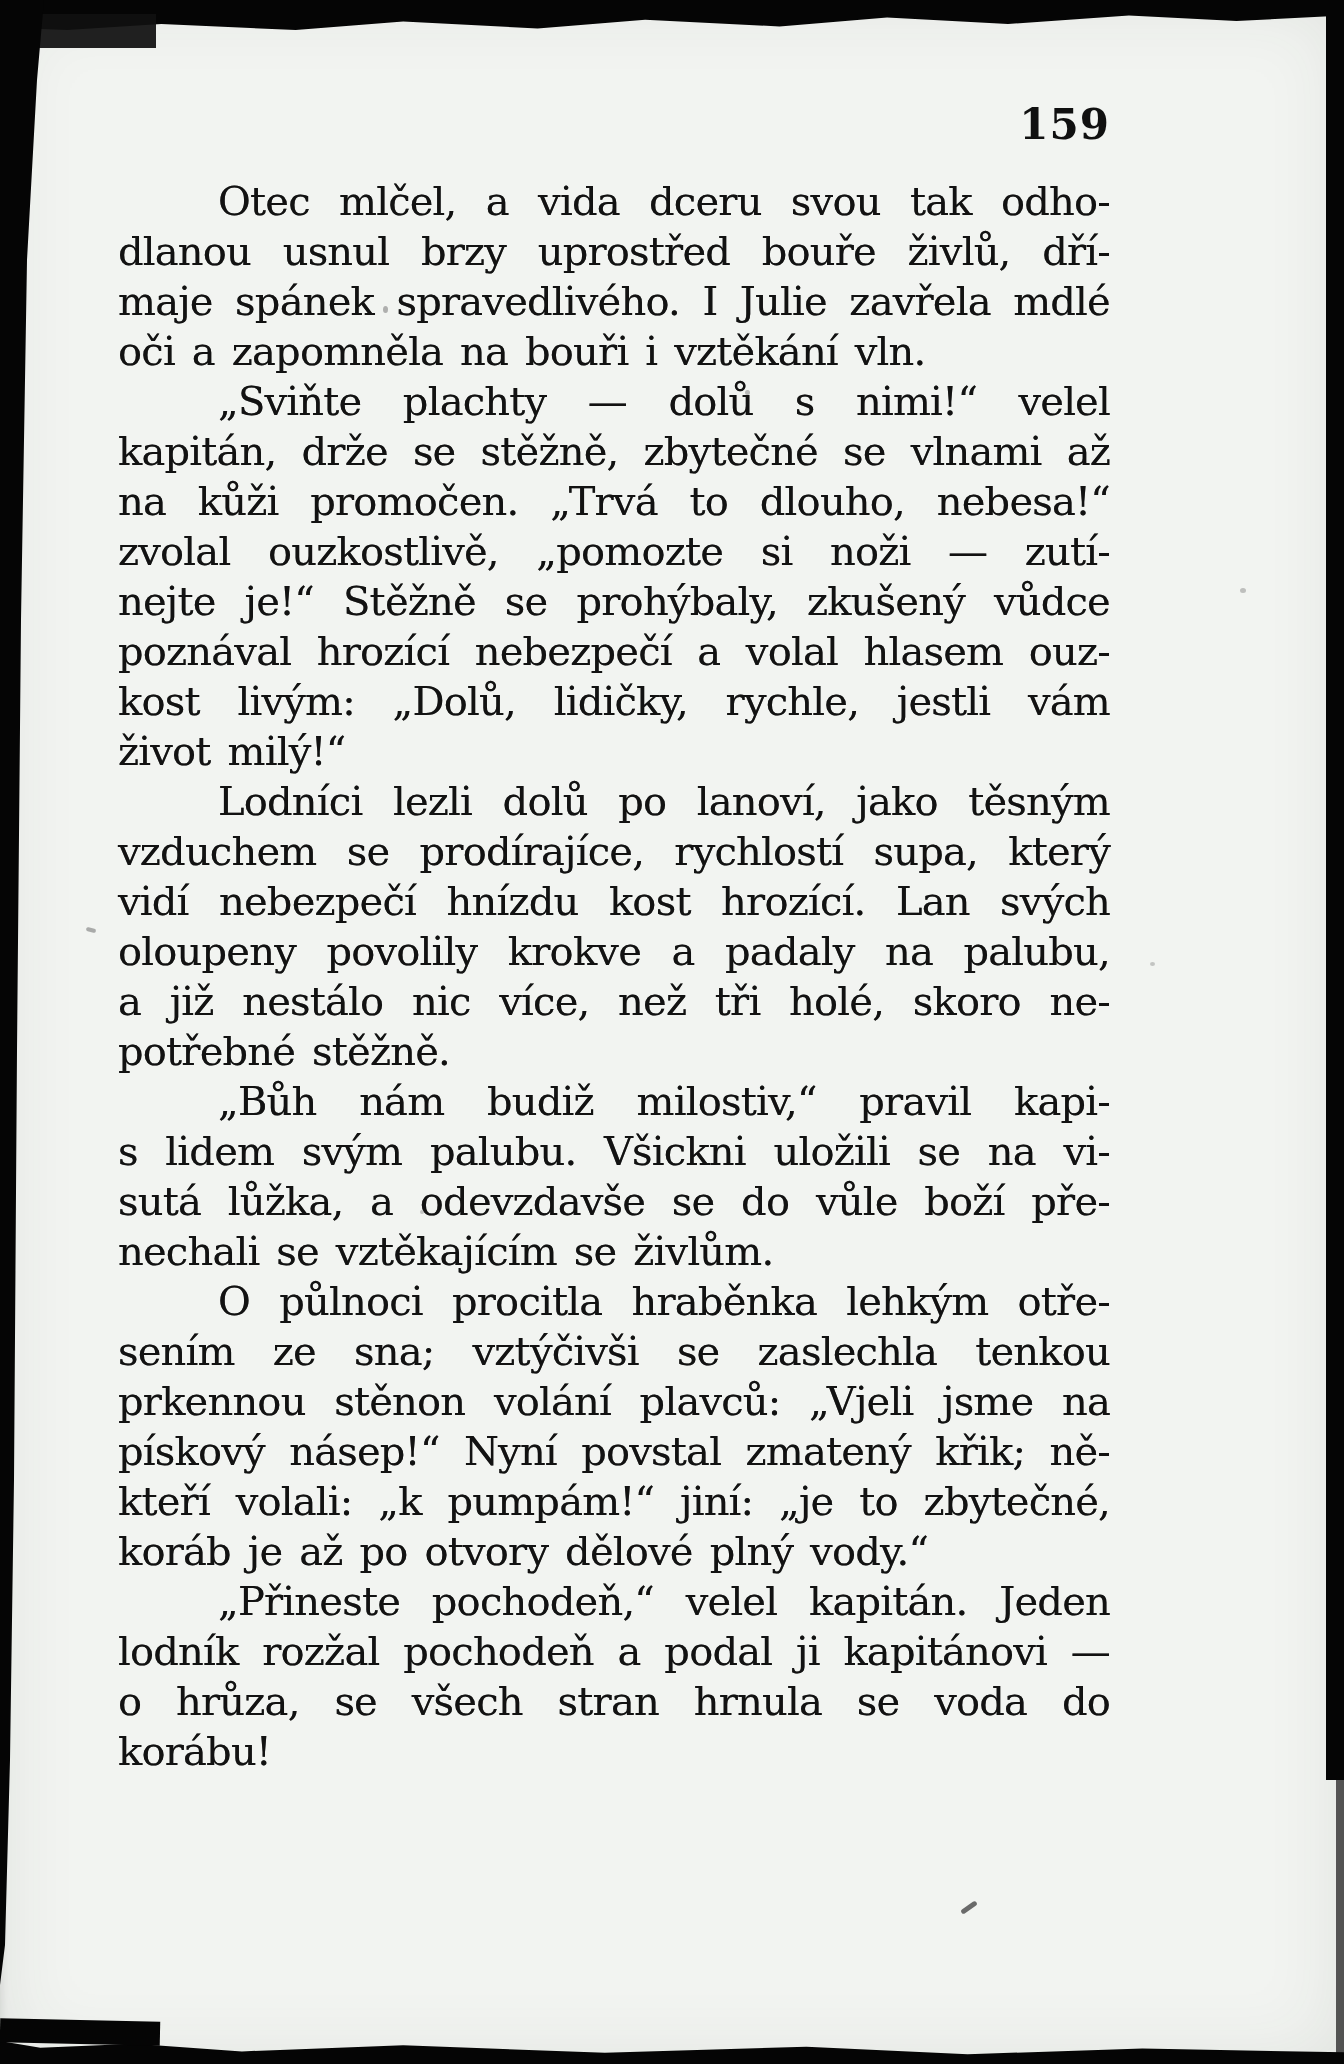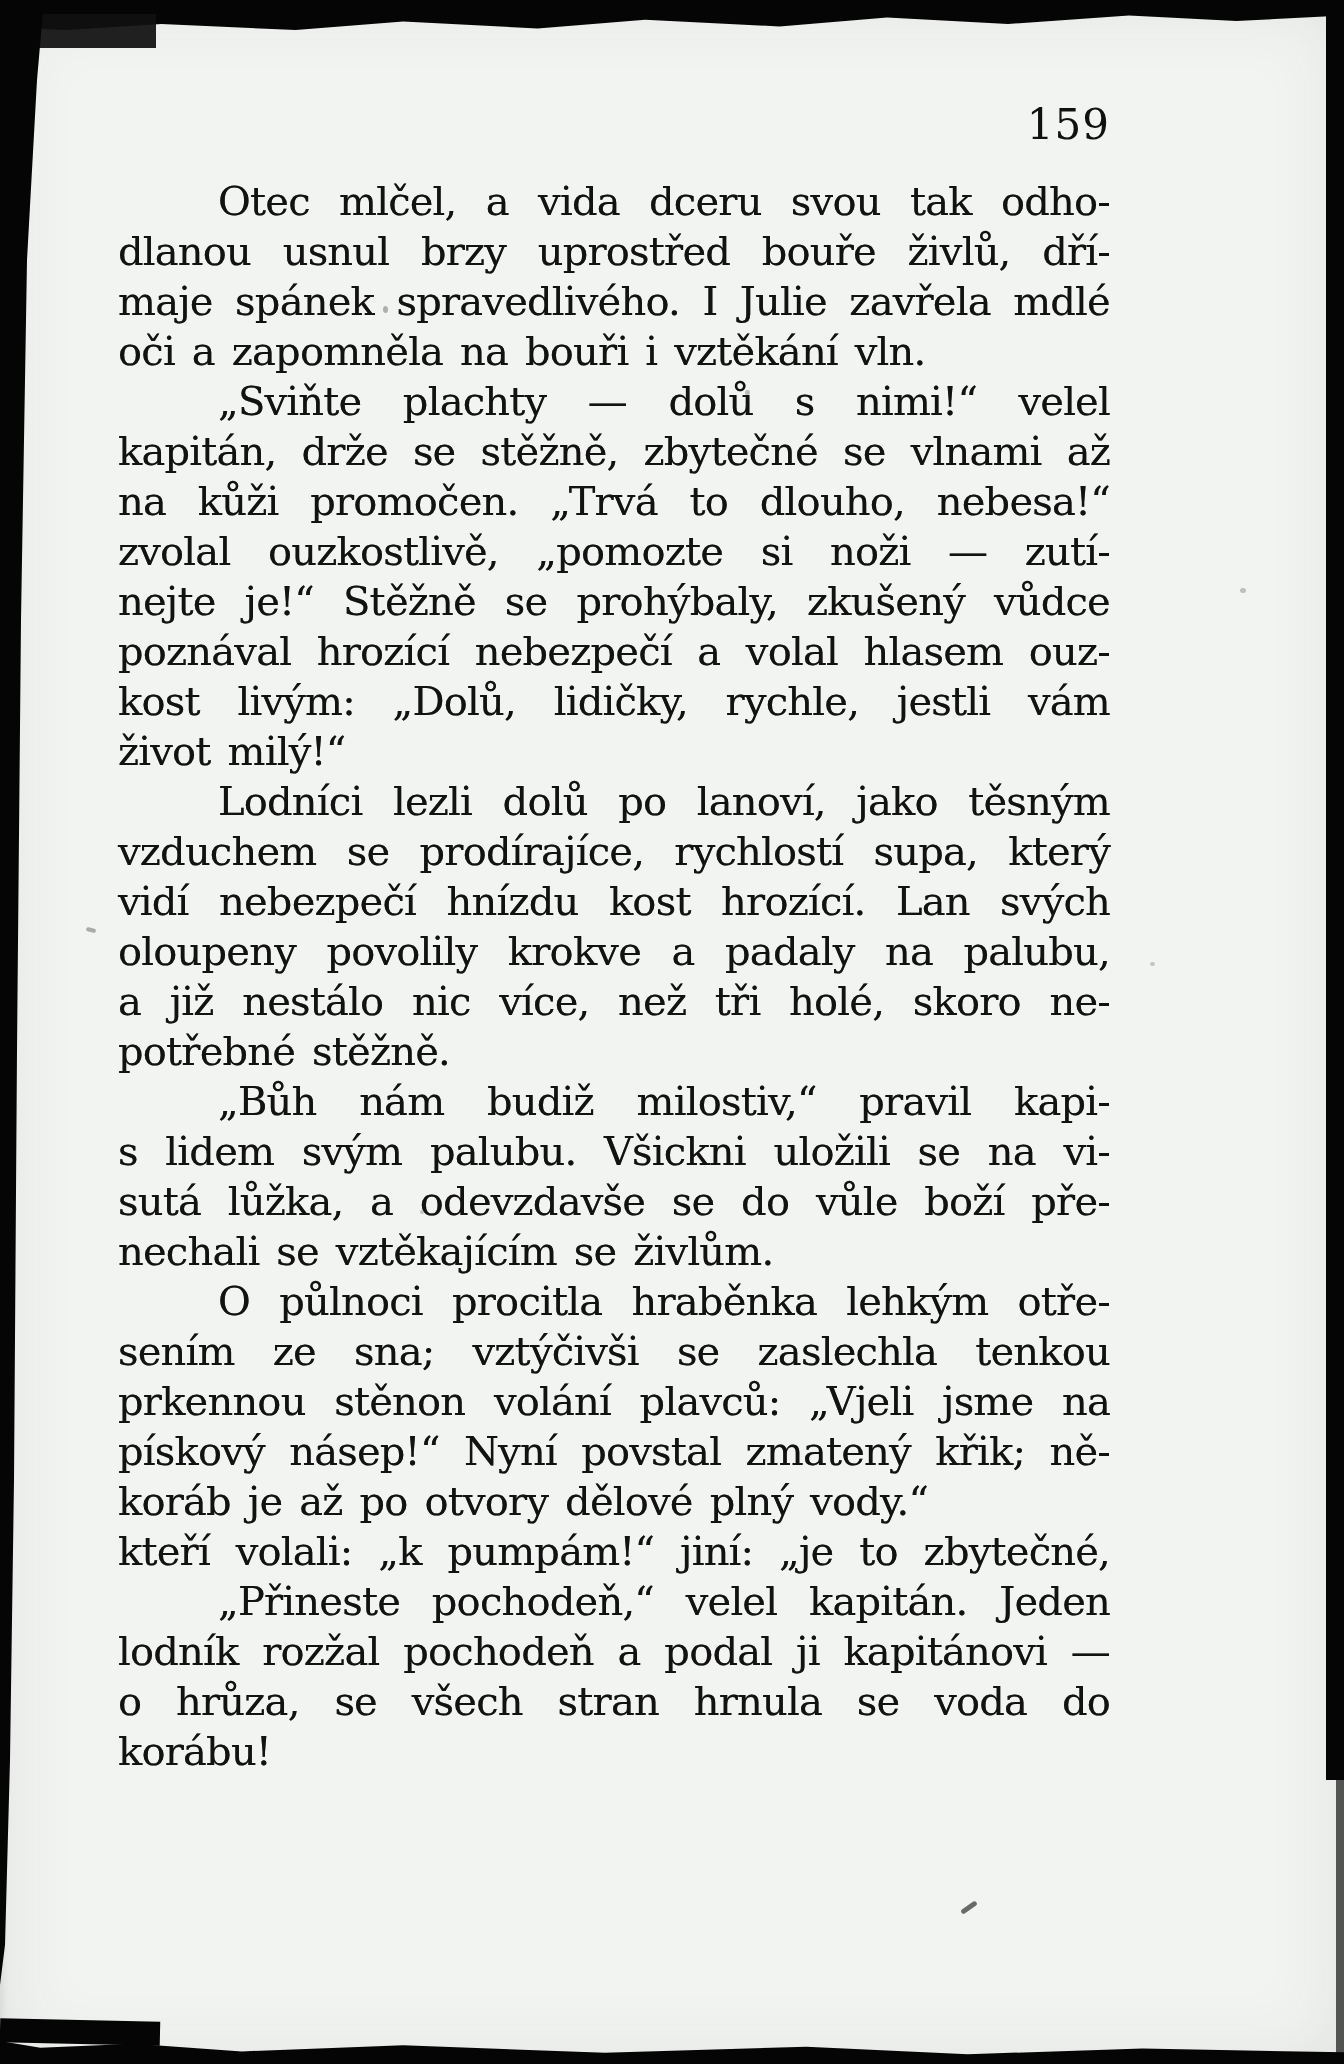--- a/index.html
+++ b/index.html
@@ -40,21 +40,21 @@
   #sp1{left:960px;top:1905px;width:18px;height:5px;background:#6a6a6a;border-radius:3px;transform:rotate(-35deg);}
   #sp2{left:383px;top:306px;width:5px;height:7px;opacity:.65;}
   #sp3{left:745px;top:390px;width:5px;height:5px;opacity:.55;}
   #sp4{left:86px;top:928px;width:10px;height:4px;border-radius:2px;transform:rotate(15deg);opacity:.7;}
   #sp5{left:1240px;top:588px;width:6px;height:5px;opacity:.5;}
   #sp6{left:420px;top:1210px;width:4px;height:4px;opacity:.45;}
   #sp7{left:1150px;top:962px;width:5px;height:4px;opacity:.45;}
   
   #pagenum{
     position:absolute;left:118px;top:100px;width:992px;
-    text-align:right;font-size:42px;font-weight:400;color:#101010;
+    text-align:right;font-size:42px;font-weight:700;color:#101010;
     letter-spacing:1px;z-index:5;
   }
   #text{position:absolute;left:118px;top:176px;width:992px;z-index:5;}
   .ln{
     height:50px;line-height:50px;font-size:40px;font-weight:400;color:#121212;
     letter-spacing:-0.8px;
     text-align:justify;text-align-last:justify;
     text-shadow:0 0 .5px rgba(10,10,10,.6);
     white-space:normal;overflow:visible;
   }
@@ -123,22 +123,22 @@
       <div class="ln">s lidem svým palubu. Všickni uložili se na vi-</div>
       <div class="ln">sutá lůžka, a odevzdavše se do vůle boží pře-</div>
       <div class="ln la">nechali se vztěkajícím se živlům.</div>
     </div>
 
     <div>
       <div class="ln fi">O půlnoci procitla hraběnka lehkým otře-</div>
       <div class="ln">sením ze sna; vztýčivši se zaslechla tenkou</div>
       <div class="ln">prkennou stěnon volání plavců: „Vjeli jsme na</div>
       <div class="ln">pískový násep!“ Nyní povstal zmatený křik; ně-</div>
+      <div class="ln">kteří volali: „k pumpám!“ jiní: „je to zbytečné,</div>
       <div class="ln la">koráb je až po otvory dělové plný vody.“</div>
-      <div class="ln">kteří volali: „k pumpám!“ jiní: „je to zbytečné,</div>
     </div>
 
     <div>
       <div class="ln fi">„Přineste pochodeň,“ velel kapitán. Jeden</div>
       <div class="ln">lodník rozžal pochodeň a podal ji kapitánovi —</div>
       <div class="ln la">o hrůza, se všech stran hrnula se voda do korábu!</div>
     </div>
 
   </div>
 </div>

